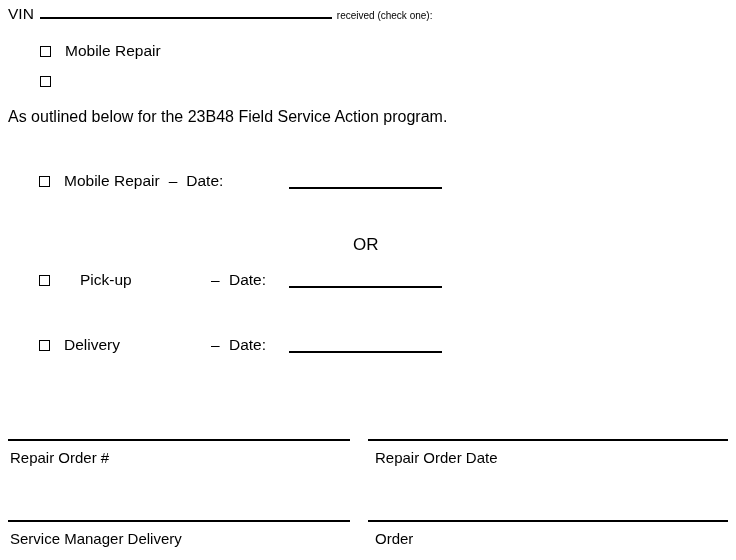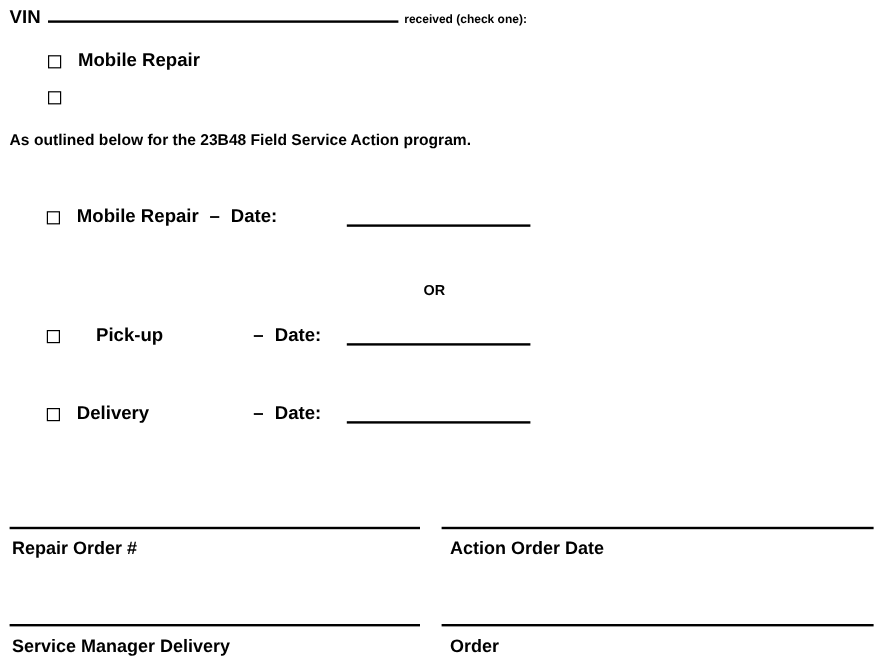--- a/index.html
+++ b/index.html
@@ -16,27 +16,26 @@
     overflow: hidden;
     -webkit-font-smoothing: none;
   }
 
   .page {
     position: absolute;
     left: 0;
     top: 0;
     width: 608px;
     height: 560px;
-    font-weight: bold;
   }
 
   
   .t {
     position: absolute;
-    font-size: 13px;
+    font-size: 16px;
     line-height: 20px;
     white-space: nowrap;
     color: #000;
   }
 
   
   .vin-row {
     position: absolute;
     left: 8px;
     top: 4px;
@@ -110,21 +109,21 @@
     font-size: 15.5px;
     margin-left: 9px;
   }
   .dr-datelabel-inline {
     font-size: 15.5px;
     margin-left: 9px;
   }
 
   .or-text {
     position: absolute;
-    font-size: 12px;
+    font-size: 17px;
     left: 353px;
     top: 235px;
   }
 
   
   .rule {
     position: absolute;
     height: 0;
     border-bottom: 2.3px solid #000;
   }
@@ -182,21 +181,21 @@
     <span class="dr-name">Delivery</span>
     <span class="dr-dash">–</span>
     <span class="dr-datelabel">Date:</span>
     <span class="dr-blank"></span>
   </div>
 
   <div class="rule rule-left" style="top:439px;"></div>
   <div class="rule rule-right" style="top:439px;"></div>
 
   <div class="sig-label" style="left:10px; top:449px;">Repair Order #</div>
-  <div class="sig-label" style="left:375px; top:449px;">Action Order Date</div>
+  <div class="sig-label" style="left:375px; top:449px;">Repair Order Date</div>
 
   <div class="rule rule-left" style="top:520px;"></div>
   <div class="rule rule-right" style="top:520px;"></div>
 
   <div class="sig-label" style="left:10px; top:530px;">Service Manager Delivery</div>
   <div class="sig-label" style="left:375px; top:530px;">Order</div>
 
 </div>
 
 </body></html>

